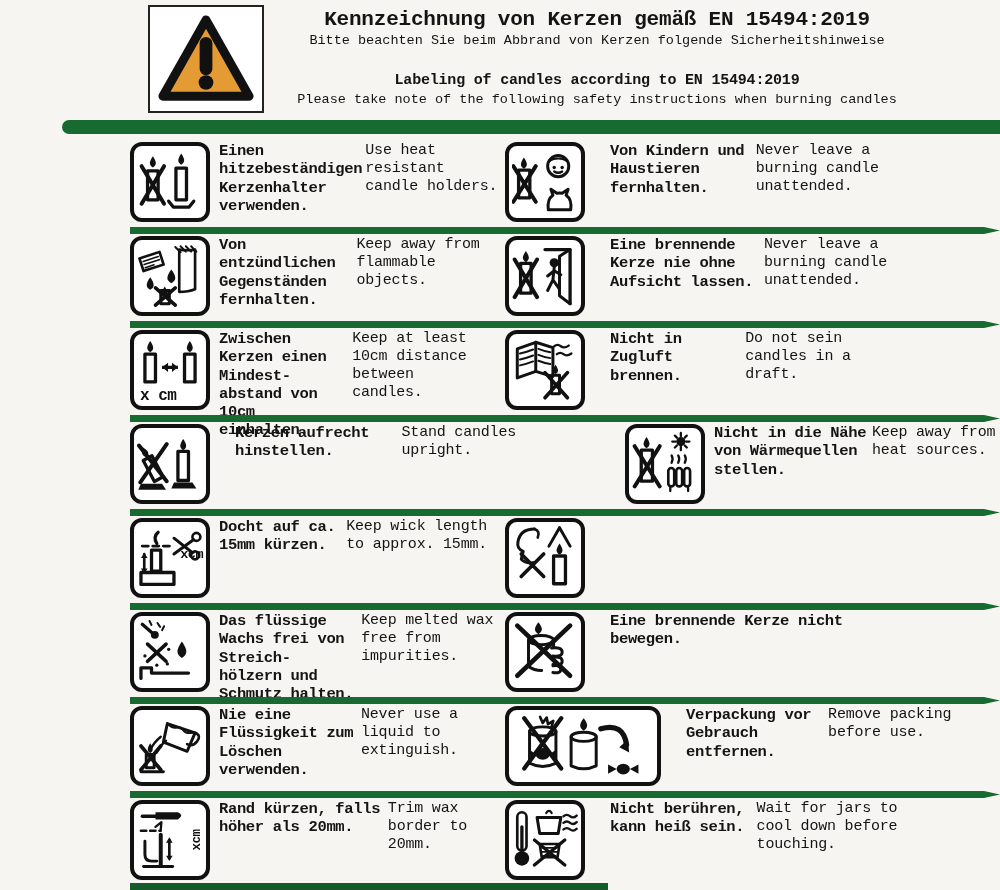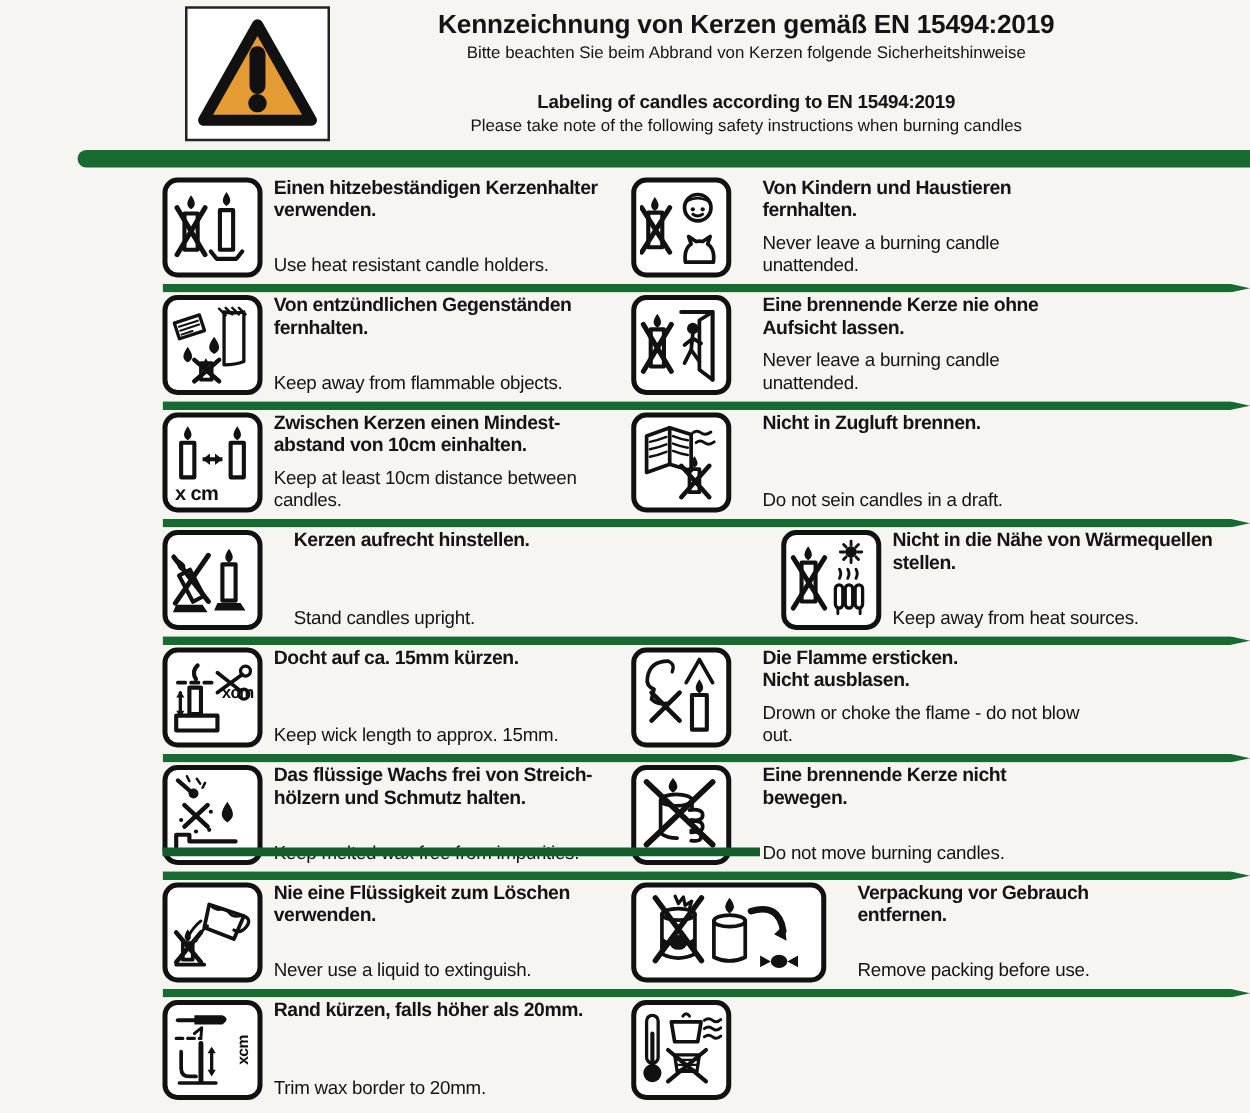--- a/index.html
+++ b/index.html
@@ -1,21 +1,21 @@
 <!DOCTYPE html>
 <html><head>
 <meta charset="utf-8">
 <style>
   html,body{margin:0;padding:0;}
   body{
     width:1000px;height:890px;overflow:hidden;
     background:#f7f5f1;color:#141414;
     font-family:"Liberation Sans",sans-serif;
   }
-  .page{position:relative;width:1000px;height:685px;}
+  .page{position:relative;width:1000px;height:890px;font-family:Liberation Mono, monospace;}
   
   header{display:flex;align-items:flex-start;padding:5px 0 0 148px;height:109px;}
   .warn-card{width:112px;height:104px;background:#ffffff;border:2px solid #222;
     display:flex;align-items:center;justify-content:center;flex:0 0 auto;}
   .warn-card svg{width:98px;height:92px;}
   .titles{flex:1;text-align:center;padding-right:70px;}
   .title{font-size:21px;font-weight:bold;margin:3px 0 0;letter-spacing:-0.2px;}
   .title.en{margin-top:24px;}
   .sub{font-size:13.5px;margin:2px 0 0;}
   
@@ -24,21 +24,21 @@
   .top-bar{height:14px;margin:6px 0 8px 62px;border-radius:8px 0 0 8px;clip-path:none;}
   .bottom-bar{position:absolute;bottom:0;left:130px;width:478px;height:7px;background:#145c2a;clip-path:none;margin:0;}
   
   .row{display:flex;padding-left:130px;height:82px;margin-bottom:3px;}
   .cell{display:flex;width:375px;flex:0 0 auto;}
   .cell.right{width:495px;gap:16px;}
   .iconbox{position:relative;width:80px;height:80px;box-sizing:border-box;
     border:4px solid #111;border-radius:12px;background:#fff;flex:0 0 auto;}
   .iconbox.wide{width:156px;}
   .iconbox svg{position:absolute;left:3px;top:3px;width:calc(100% - 6px);height:calc(100% - 6px);}
-  .texts{display:flex;flex-direction:column;justify-content:space-between;
+  .texts{display:flex;flex-direction:row;justify-content:space-between;
     margin-left:9px;width:300px;height:80px;}
   .de{font-weight:bold;font-size:15.5px;line-height:1.18;letter-spacing:-0.35px;margin:0;white-space:pre-line;}
   .en{font-size:15px;line-height:1.2;letter-spacing:-0.2px;margin:0;white-space:pre-line;}
   .icon-label{position:absolute;font-weight:bold;color:#111;z-index:2;}
   .label-bottom{left:6px;bottom:1px;font-size:16px;letter-spacing:-0.5px;}
   .label-mid{right:3px;top:44%;transform:translateY(-50%);font-size:13.5px;letter-spacing:-0.5px;}
   .label-rot{right:-1px;top:50%;transform:translate(0,-50%) rotate(-90deg);font-size:12.5px;letter-spacing:-0.5px;}
 </style>
 </head>
 <body>
@@ -280,26 +280,20 @@
             <g fill="none" stroke="#111" stroke-width="5" stroke-linecap="round" stroke-linejoin="round">
               <path d="M34 6Q12 6 9 26q-2 10 8 14l-3 12q7 7 18 5" stroke-width="4.5"></path>
               <path d="M34 6q9 3 5 13" stroke-width="4"></path>
               <path d="M14 44 48 78M48 44 14 78" stroke-width="5.5"></path>
               <path d="M56 32 72 4l16 28" stroke-width="4.5"></path>
               <path d="M72 28c-6 9-6 13 0 17 6-4 6-8 0-17z" fill="#111" stroke="none"></path>
               <rect x="63" y="47" width="18" height="42"></rect>
             </g>
           </svg>
         </div>
-      <div class="texts">
-          <p class="de">Die Flamme ersticken.
-Nicht ausblasen.</p>
-          <p class="en">Drown or choke the flame - do not blow
-out.</p>
-        </div>
     </div>
   </section>
   <div class="bar"></div>
 
   <section class="row">
     <div class="cell">
       <div class="iconbox">
           <svg viewBox="0 0 100 100">
             <g fill="none" stroke="#111" stroke-width="5" stroke-linecap="round" stroke-linejoin="round">
               <path d="M8 8l16 14"></path>
@@ -330,21 +324,20 @@
               <path d="M25 32v40q8 6 20 6" stroke-width="4.5"></path>
               <path d="M63 32v10" stroke-width="4.5"></path>
               <path d="M60 44q16-2 16 6t-14 6M62 58q14-2 14 6t-14 5M62 71q12-2 12 5t-12 5" stroke-width="4.5"></path>
               <path d="M8 10 88 86M88 10 8 86" stroke-width="7"></path>
             </g>
           </svg>
         </div>
       <div class="texts">
           <p class="de">Eine brennende Kerze nicht
 bewegen.</p>
-          <p class="en">Do not move burning candles.</p>
         </div>
     </div>
   </section>
   <div class="bar"></div>
 
   <section class="row">
     <div class="cell">
       <div class="iconbox">
           <svg viewBox="0 0 100 100">
             <g fill="none" stroke="#111" stroke-width="5" stroke-linecap="round" stroke-linejoin="round">
@@ -426,17 +419,22 @@
               <path d="M15 30v40" stroke-width="5"></path>
               <path d="M38 16h36l-4 24H42z" stroke-width="4.5"></path>
               <path d="M52 9q4-6 8 0" stroke-width="3.5"></path>
               <path d="M78 14q5-4 10 0t10-1M78 24q5-4 10 0t10-1M78 34q5-4 10 0t10-1" stroke-width="3.5"></path>
               <path d="M42 56h30l-3 20H45z" stroke-width="4"></path>
               <path d="M46 62h22M45 68h23M47 74h19" stroke-width="2.5"></path>
               <path d="M34 50 80 88M80 50 34 88" stroke-width="5"></path>
             </g>
           </svg>
         </div>
+      <div class="texts">
+          <p class="de">Nicht berühren, kann heiß sein.</p>
+          <p class="en">Wait for jars to cool down before
+touching.</p>
+        </div>
     </div>
   </section>
 
   <div class="bar bottom-bar"></div>
 </div>
 
 </body></html>

